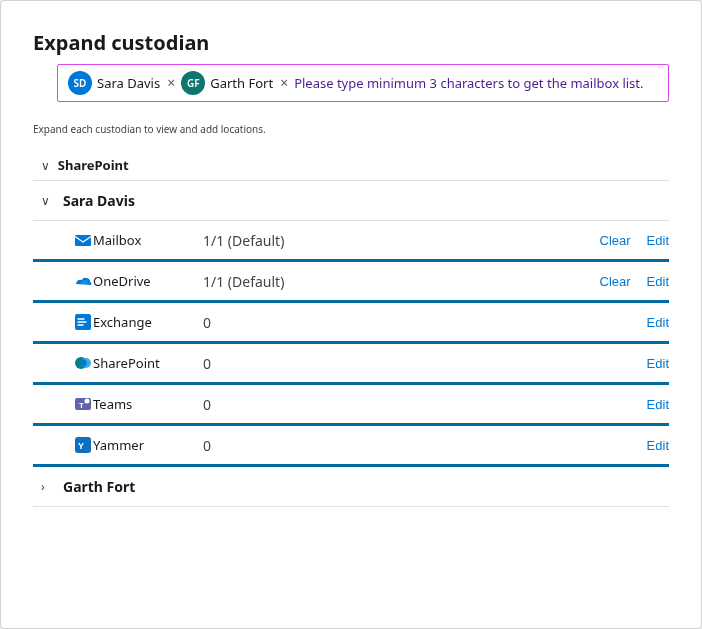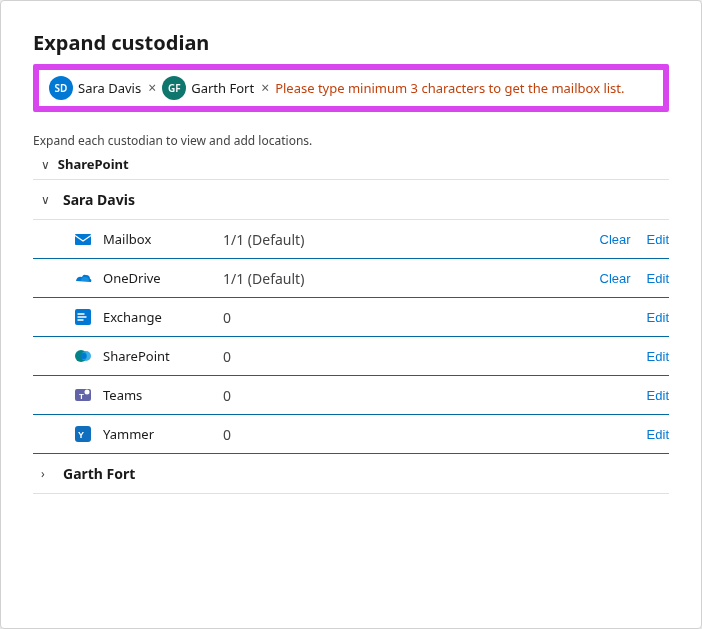--- a/index.html
+++ b/index.html
@@ -25,29 +25,30 @@
       font-weight: 700;
       color: #1a1a1a;
       margin-bottom: 8px;
     }
     .dialog-subtitle {
       font-size: 13px;
       color: #444;
       margin-bottom: 14px;
     }
     .search-box {
-      border: 6px solid #d946ef;
+      border: 1px solid #d946ef;
       border-radius: 2px;
       padding: 6px 10px;
       display: flex;
       align-items: center;
       flex-wrap: wrap;
       gap: 6px;
       min-height: 38px;
       margin-bottom: 20px;
+      margin-left: 24px;
     }
     .tag {
       display: flex;
       align-items: center;
       gap: 5px;
       background: #fff;
       border-radius: 2px;
     }
     .avatar {
       width: 24px;
@@ -69,26 +70,27 @@
     }
     .tag-close {
       font-size: 14px;
       color: #605e5c;
       cursor: pointer;
       line-height: 1;
       margin-left: 2px;
     }
     .search-placeholder {
       font-size: 13px;
-      color: #c2410c;
+      color: #4c1d95;
       flex: 1;
     }
     .instruction {
-      font-size: 12px;
-      color: #444;
+      font-size: 10px;
+      color: #444;
+      margin-bottom: 14px;
     }
     .table-area {
       width: 100%;
     }
     .col-header-row {
       display: flex;
       align-items: center;
       padding: 6px 0 6px 8px;
       border-bottom: 1px solid #e0e0e0;
       gap: 8px;
@@ -117,22 +119,21 @@
     }
     .custodian-name {
       font-size: 14px;
       font-weight: 700;
       color: #1a1a1a;
     }
     .location-row {
       display: flex;
       align-items: center;
       padding: 9px 0 9px 40px;
-      border-bottom: 1px solid #0369a1;
-      gap: 10px;
+      border-bottom: 3px solid #0369a1;
     }
     .loc-icon {
       width: 20px;
       height: 20px;
       display: flex;
       align-items: center;
       justify-content: center;
       flex-shrink: 0;
     }
     .loc-icon svg {

